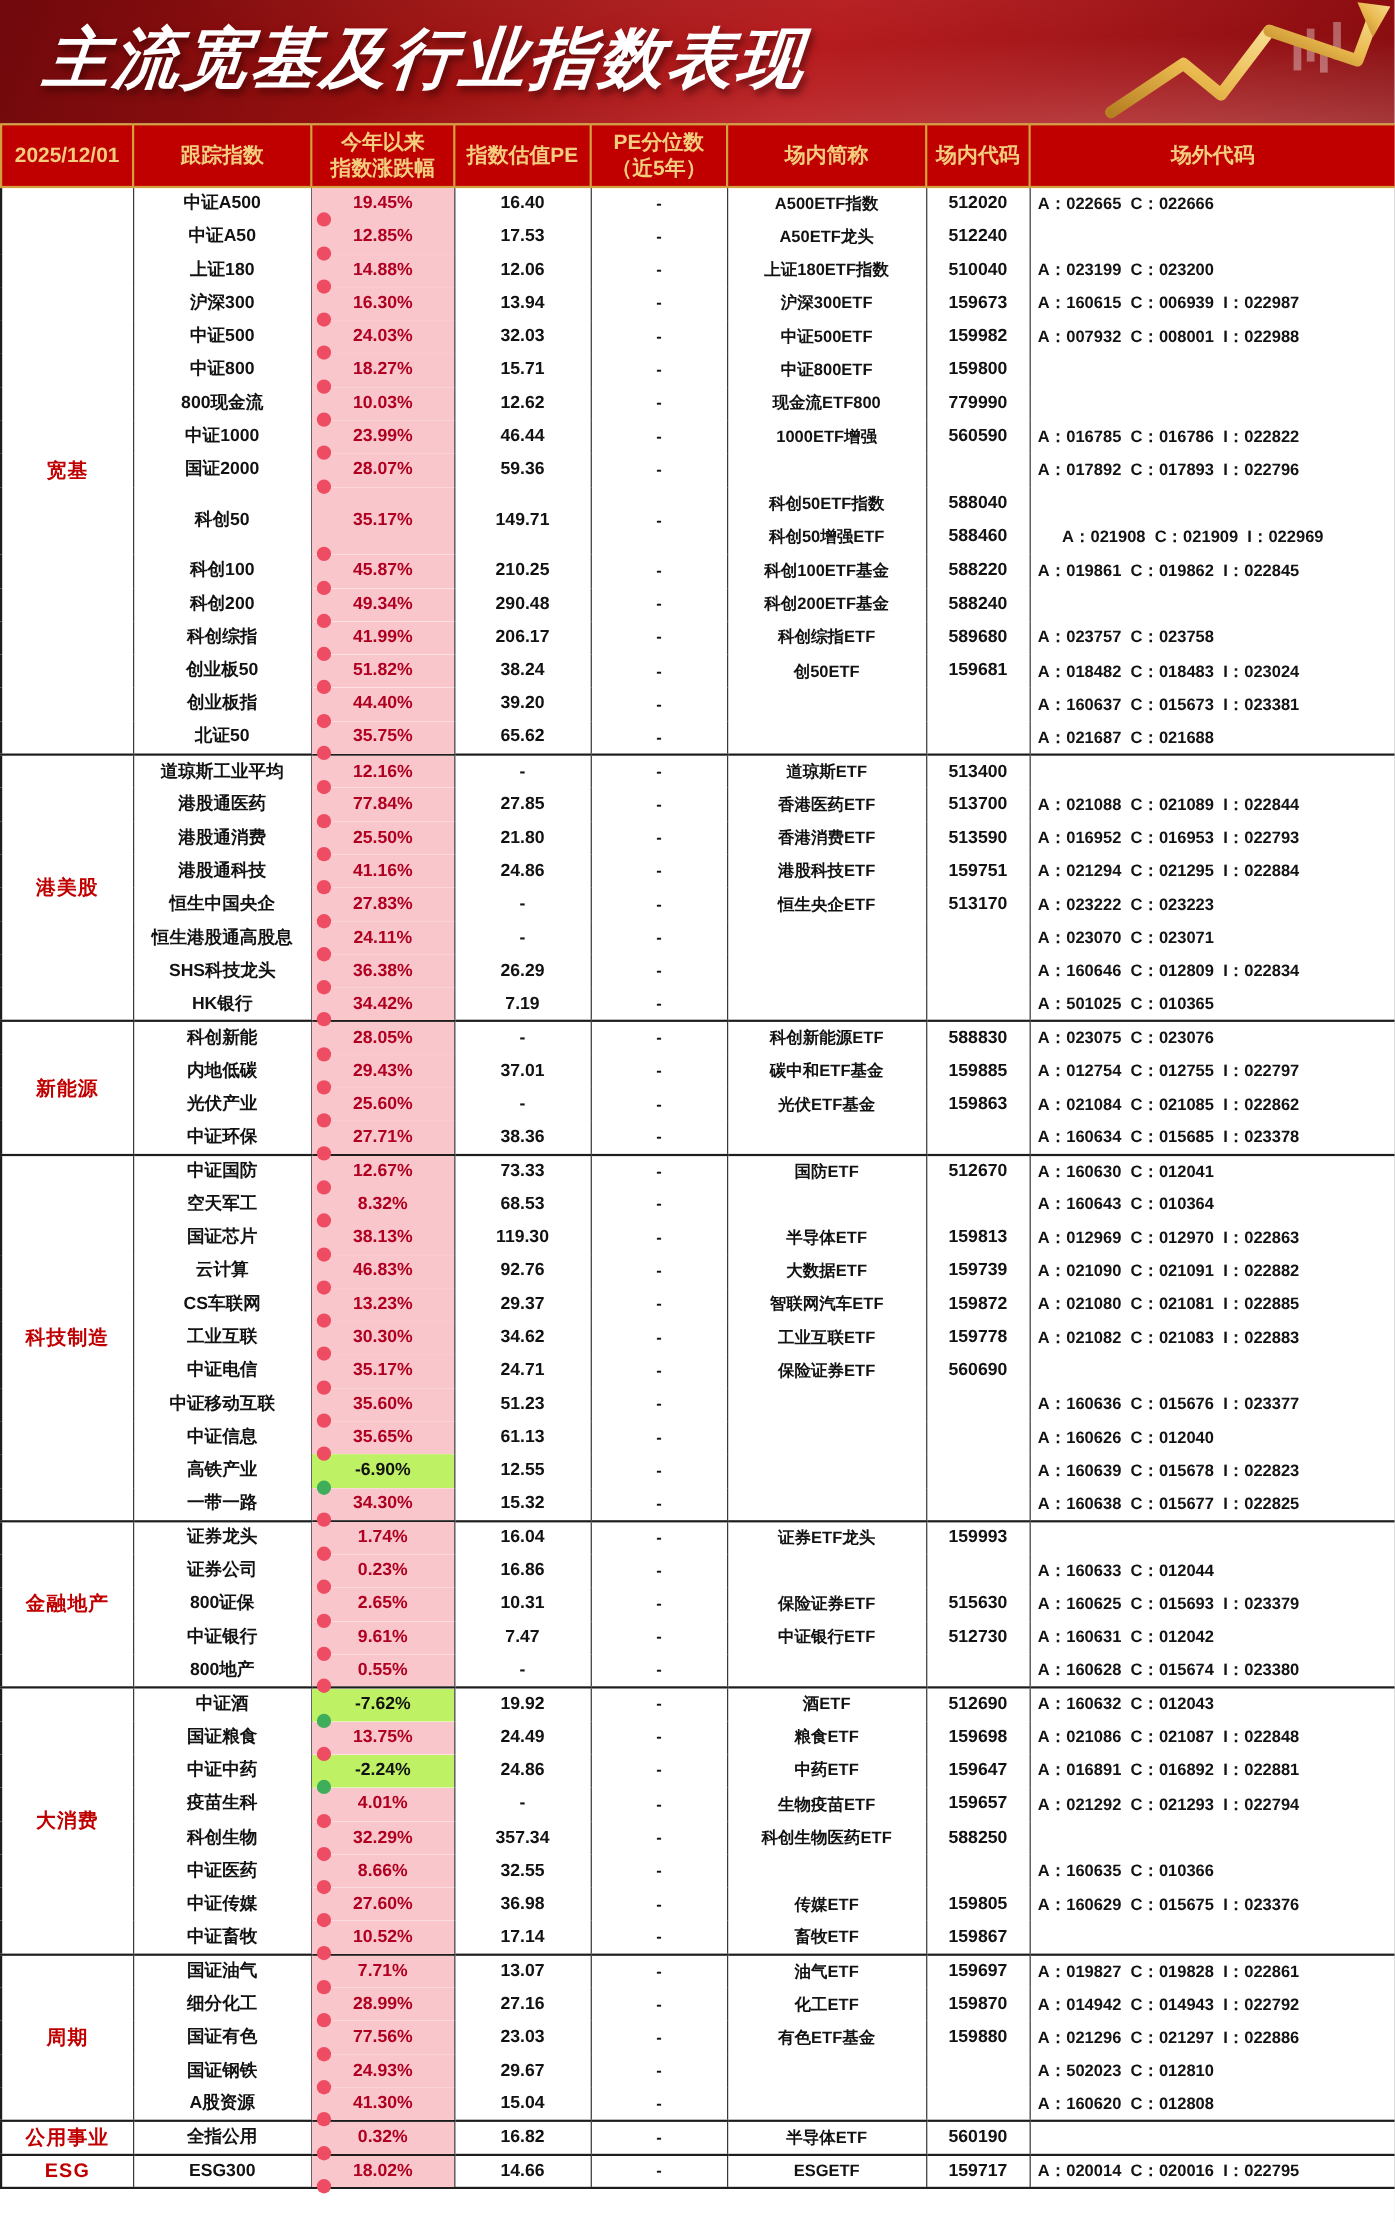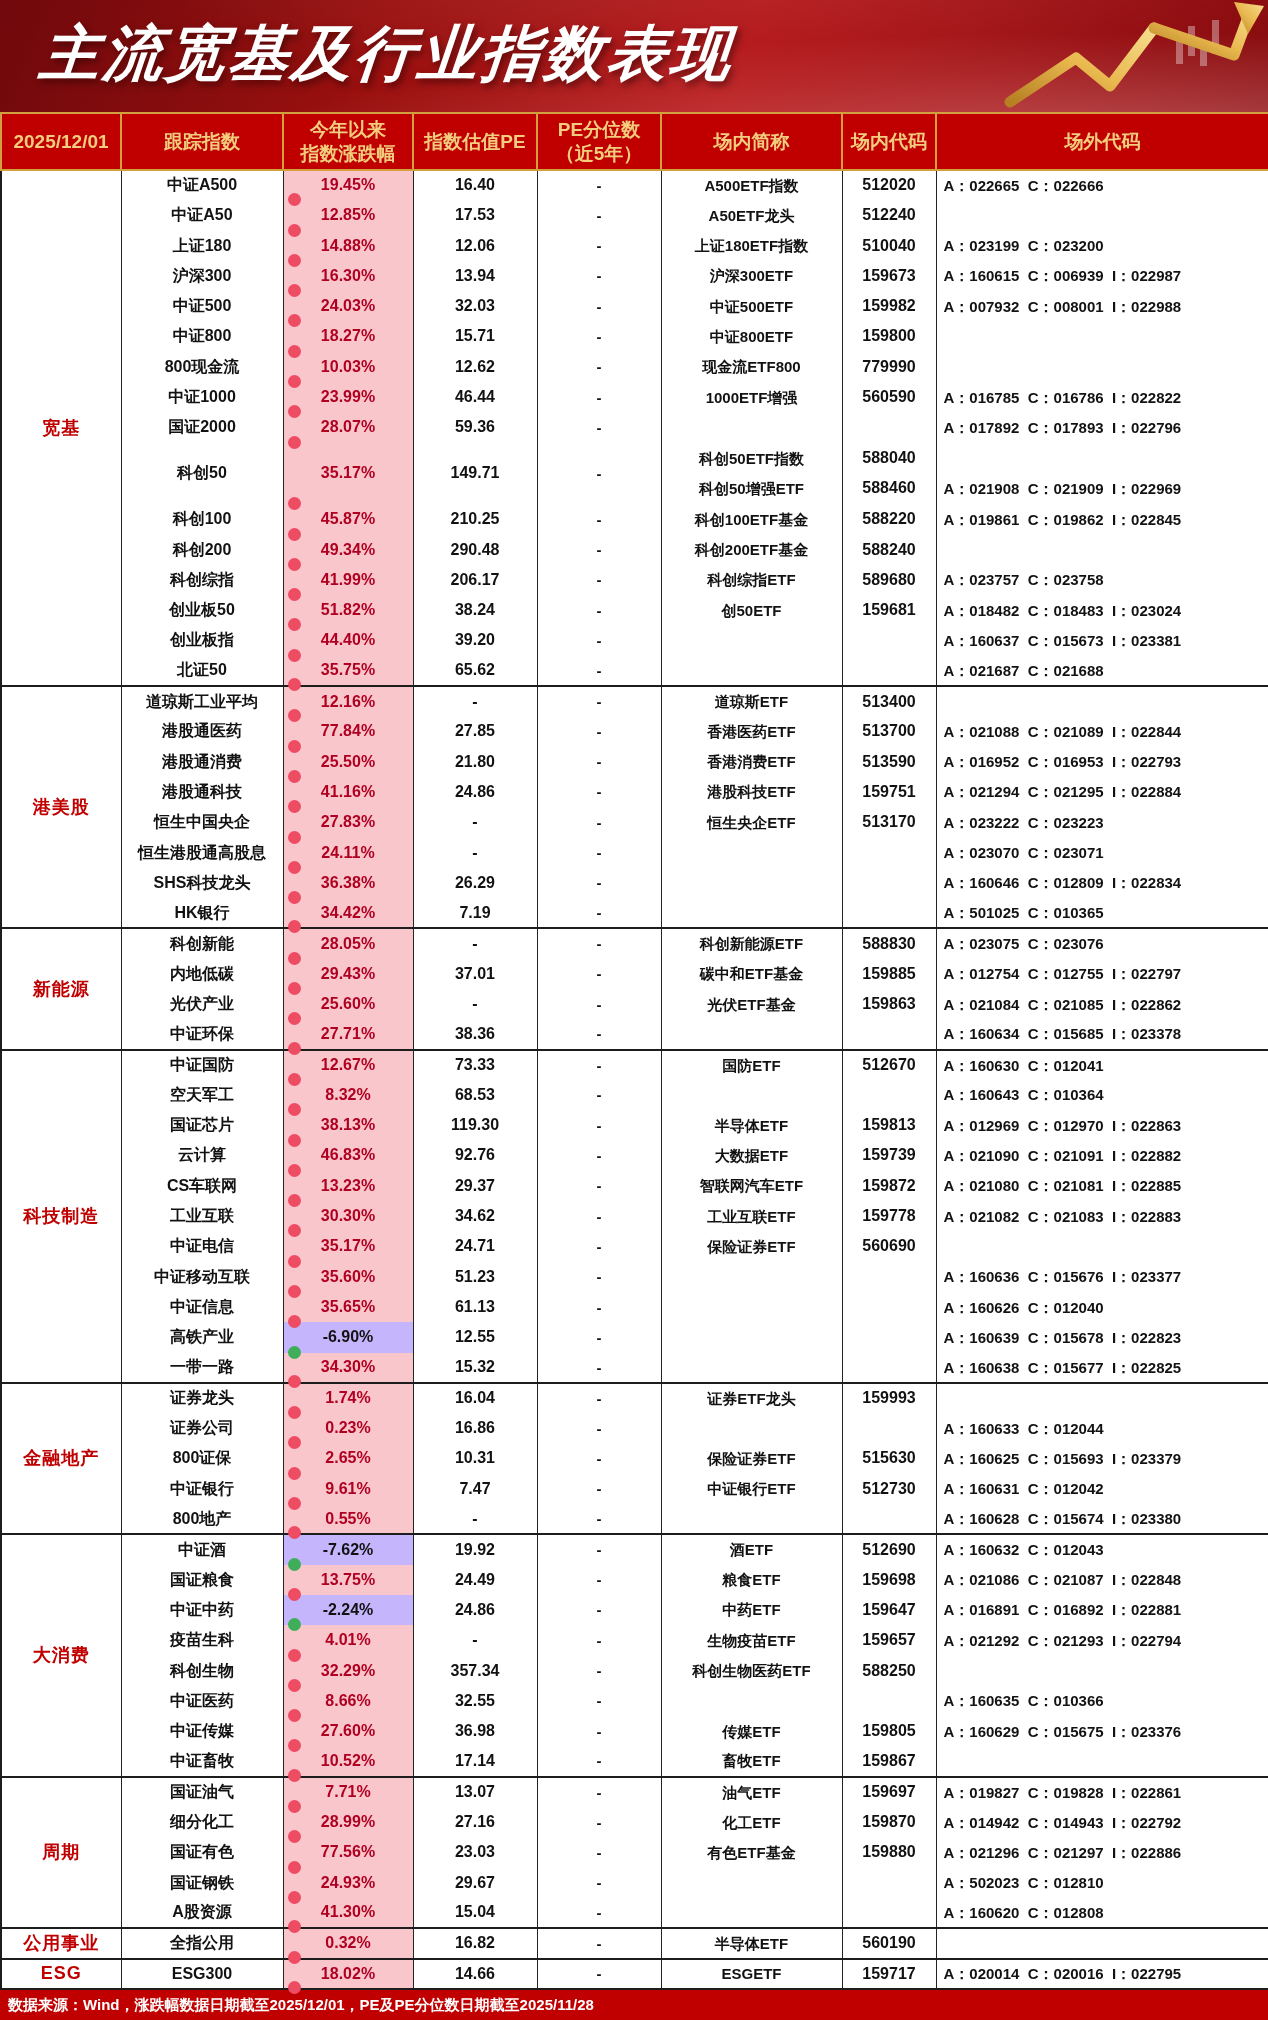--- a/index.html
+++ b/index.html
@@ -21,29 +21,29 @@
   table.idx-table{border-collapse:collapse;table-layout:fixed;width:1268px;height:1878px;
     border:2px solid #1d1d1d;}
   thead th{background:#c00000;color:#f3cd7e;font-weight:bold;font-size:19px;height:55px;
     border:2px solid #d2a13e;white-space:pre-line;line-height:1.25;padding:0;}
   tbody td{border-left:1px solid #242424;border-right:1px solid #242424;text-align:center;
     vertical-align:middle;font-weight:bold;color:#121212;padding:0;font-size:16px;line-height:1.15;}
   tr.r{height:30px;} tr.tall{height:61px;}
   tr.sec-top td{border-top:2px solid #1d1d1d;}
   td.cat{color:#c00000;font-size:18px;letter-spacing:1px;margin-left:12px;}
   td.chg{background:#f9c6cc;color:#b00021;position:relative;text-align:center;}
-  td.chg.neg{background:#c4b5fd;color:#121212;}
+  td.chg.neg{background:#bef264;color:#121212;}
   td.pct{font-size:15px;}
   td.abbr{font-size:15px;text-align:center;}
   td.otc{text-align:left;padding-left:7px;font-size:15px;white-space:pre;}
   .dot{position:absolute;left:4px;bottom:-6px;width:13px;height:13px;border-radius:50%;
     background:#ee4c63;z-index:3;}
   .dot.g{background:#3fae5a;}
   .ln{height:30px;display:flex;align-items:center;justify-content:center;}
-  td.otc .ln{justify-content:flex-start;}
+  td.otc .ln{justify-content:flex-start;margin-left:22px;}
 
   
   .footer{height:30px;background:#c00000;color:#ffffff;font-weight:bold;font-size:15px;
     line-height:30px;padding-left:8px;white-space:nowrap;}
 </style>
 </head>
 <body>
 
 <div class="page">
 
@@ -637,15 +637,14 @@
           <td class="chg"><span class="dot"></span><span>18.02%</span></td>
           <td class="pe">14.66</td>
           <td class="pct">-</td>
           <td class="abbr">ESGETF</td>
           <td class="code">159717</td>
           <td class="otc">A：020014  C：020016  I：022795</td>
         </tr>
       </tbody>
   </table>
 
-  <div class="footer">数据来源：Wind，涨跌幅数据日期截至2025/12/01，PE及PE分位数日期截至2025/11/28</div>
 
 </div>
 
 </body></html>

